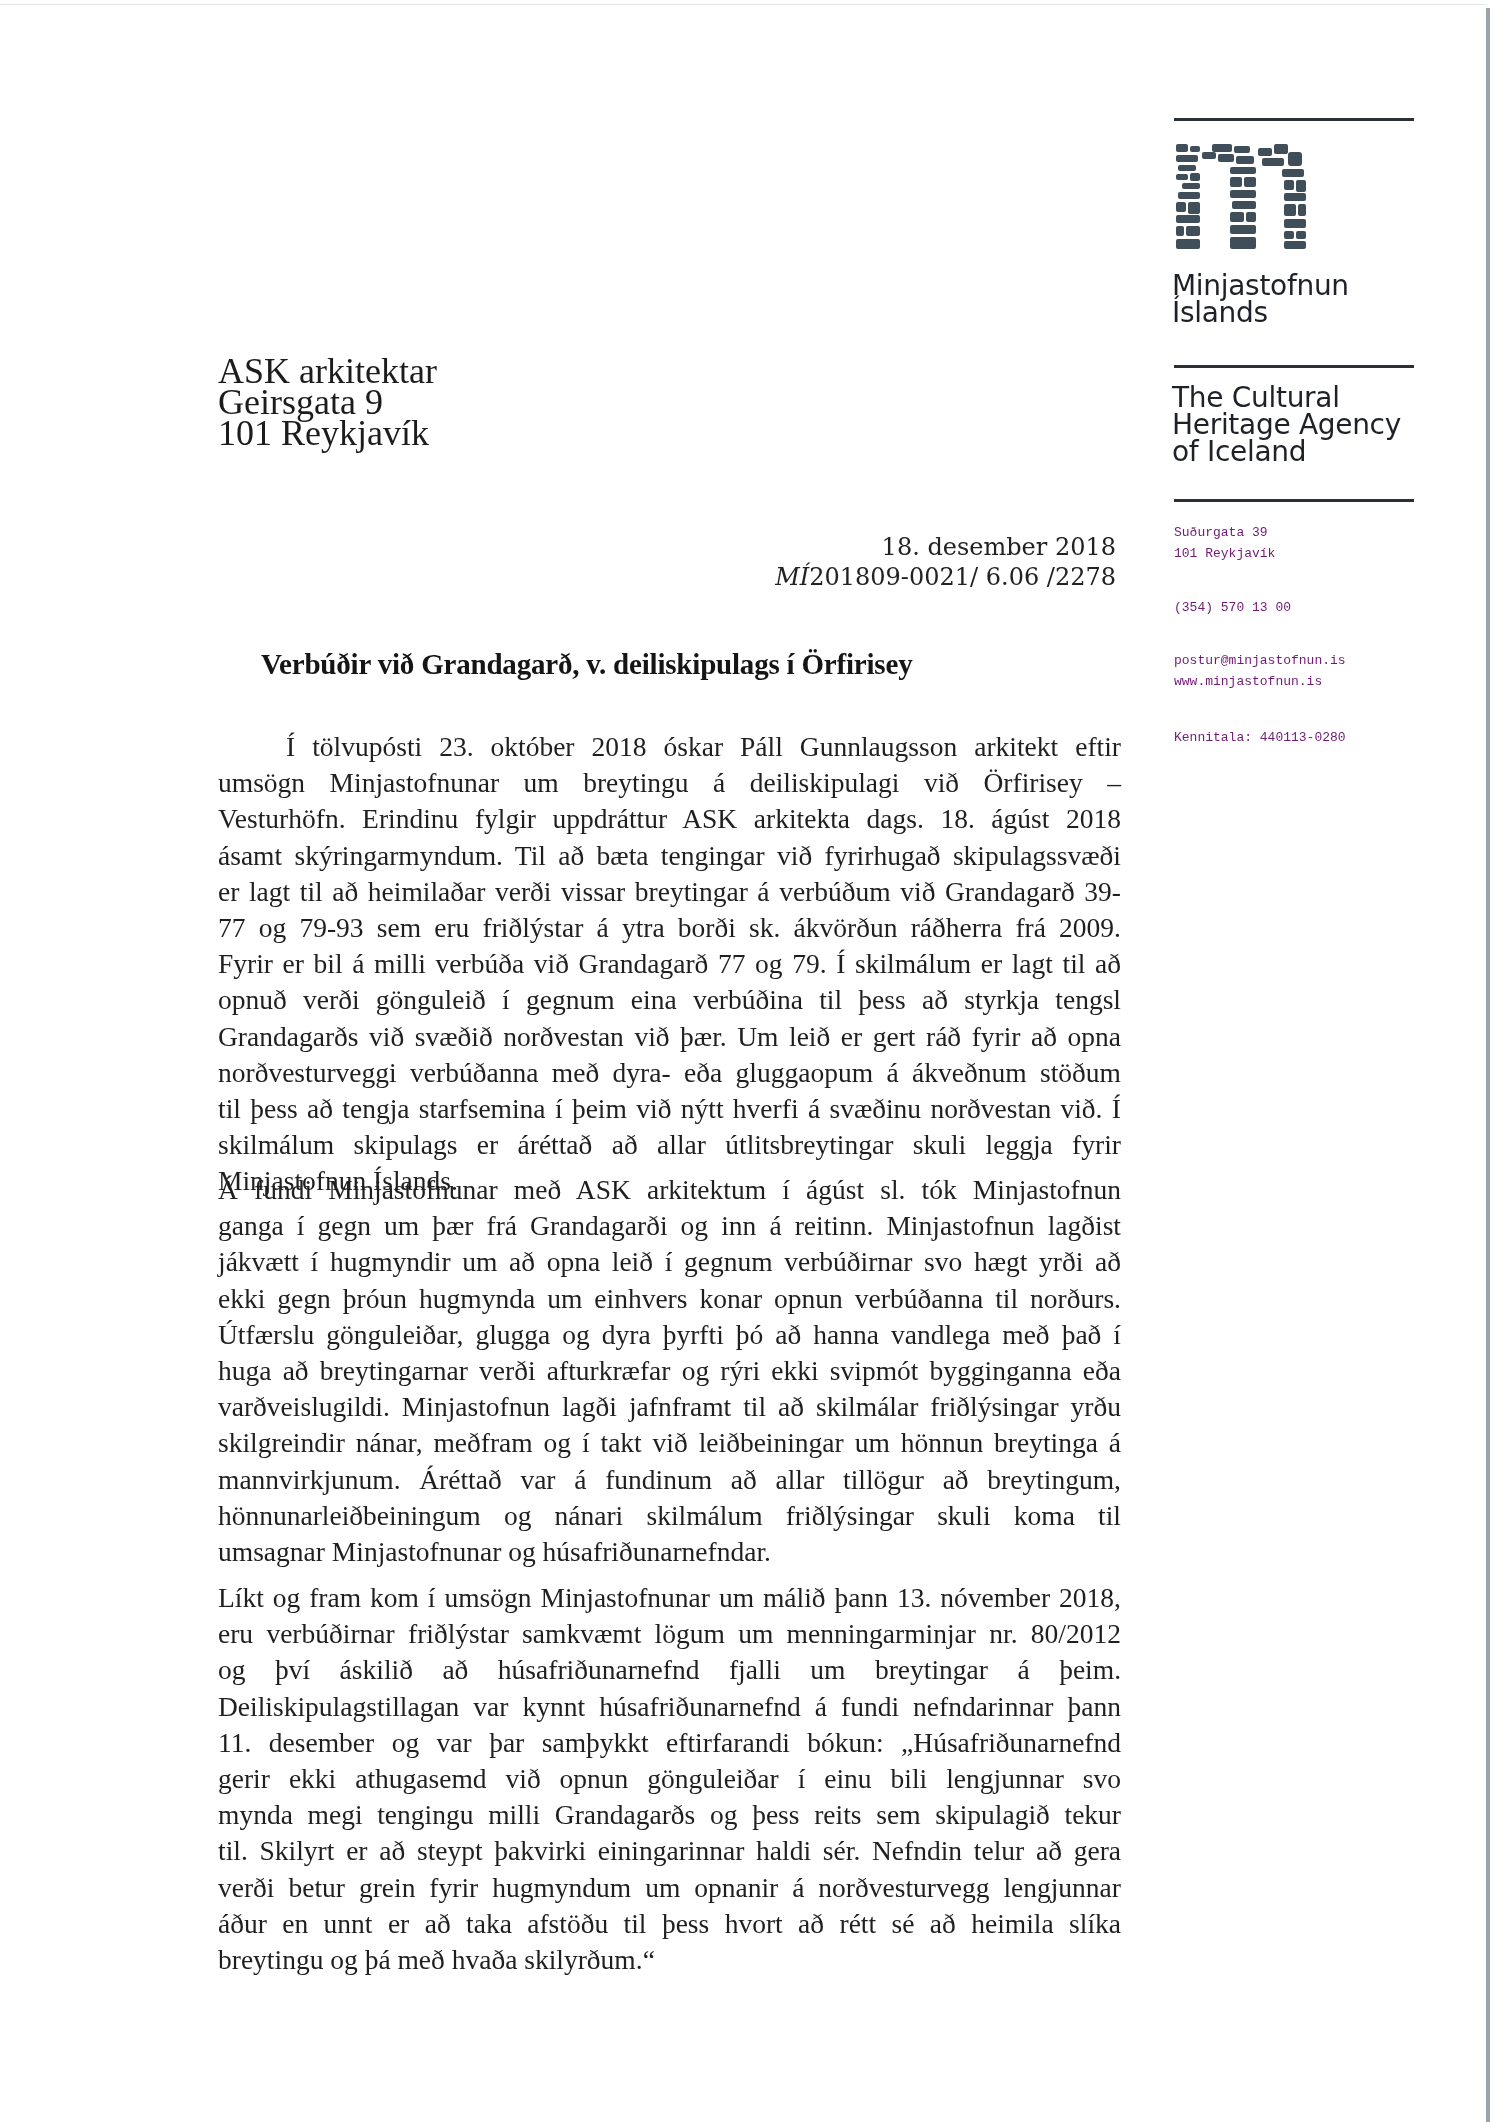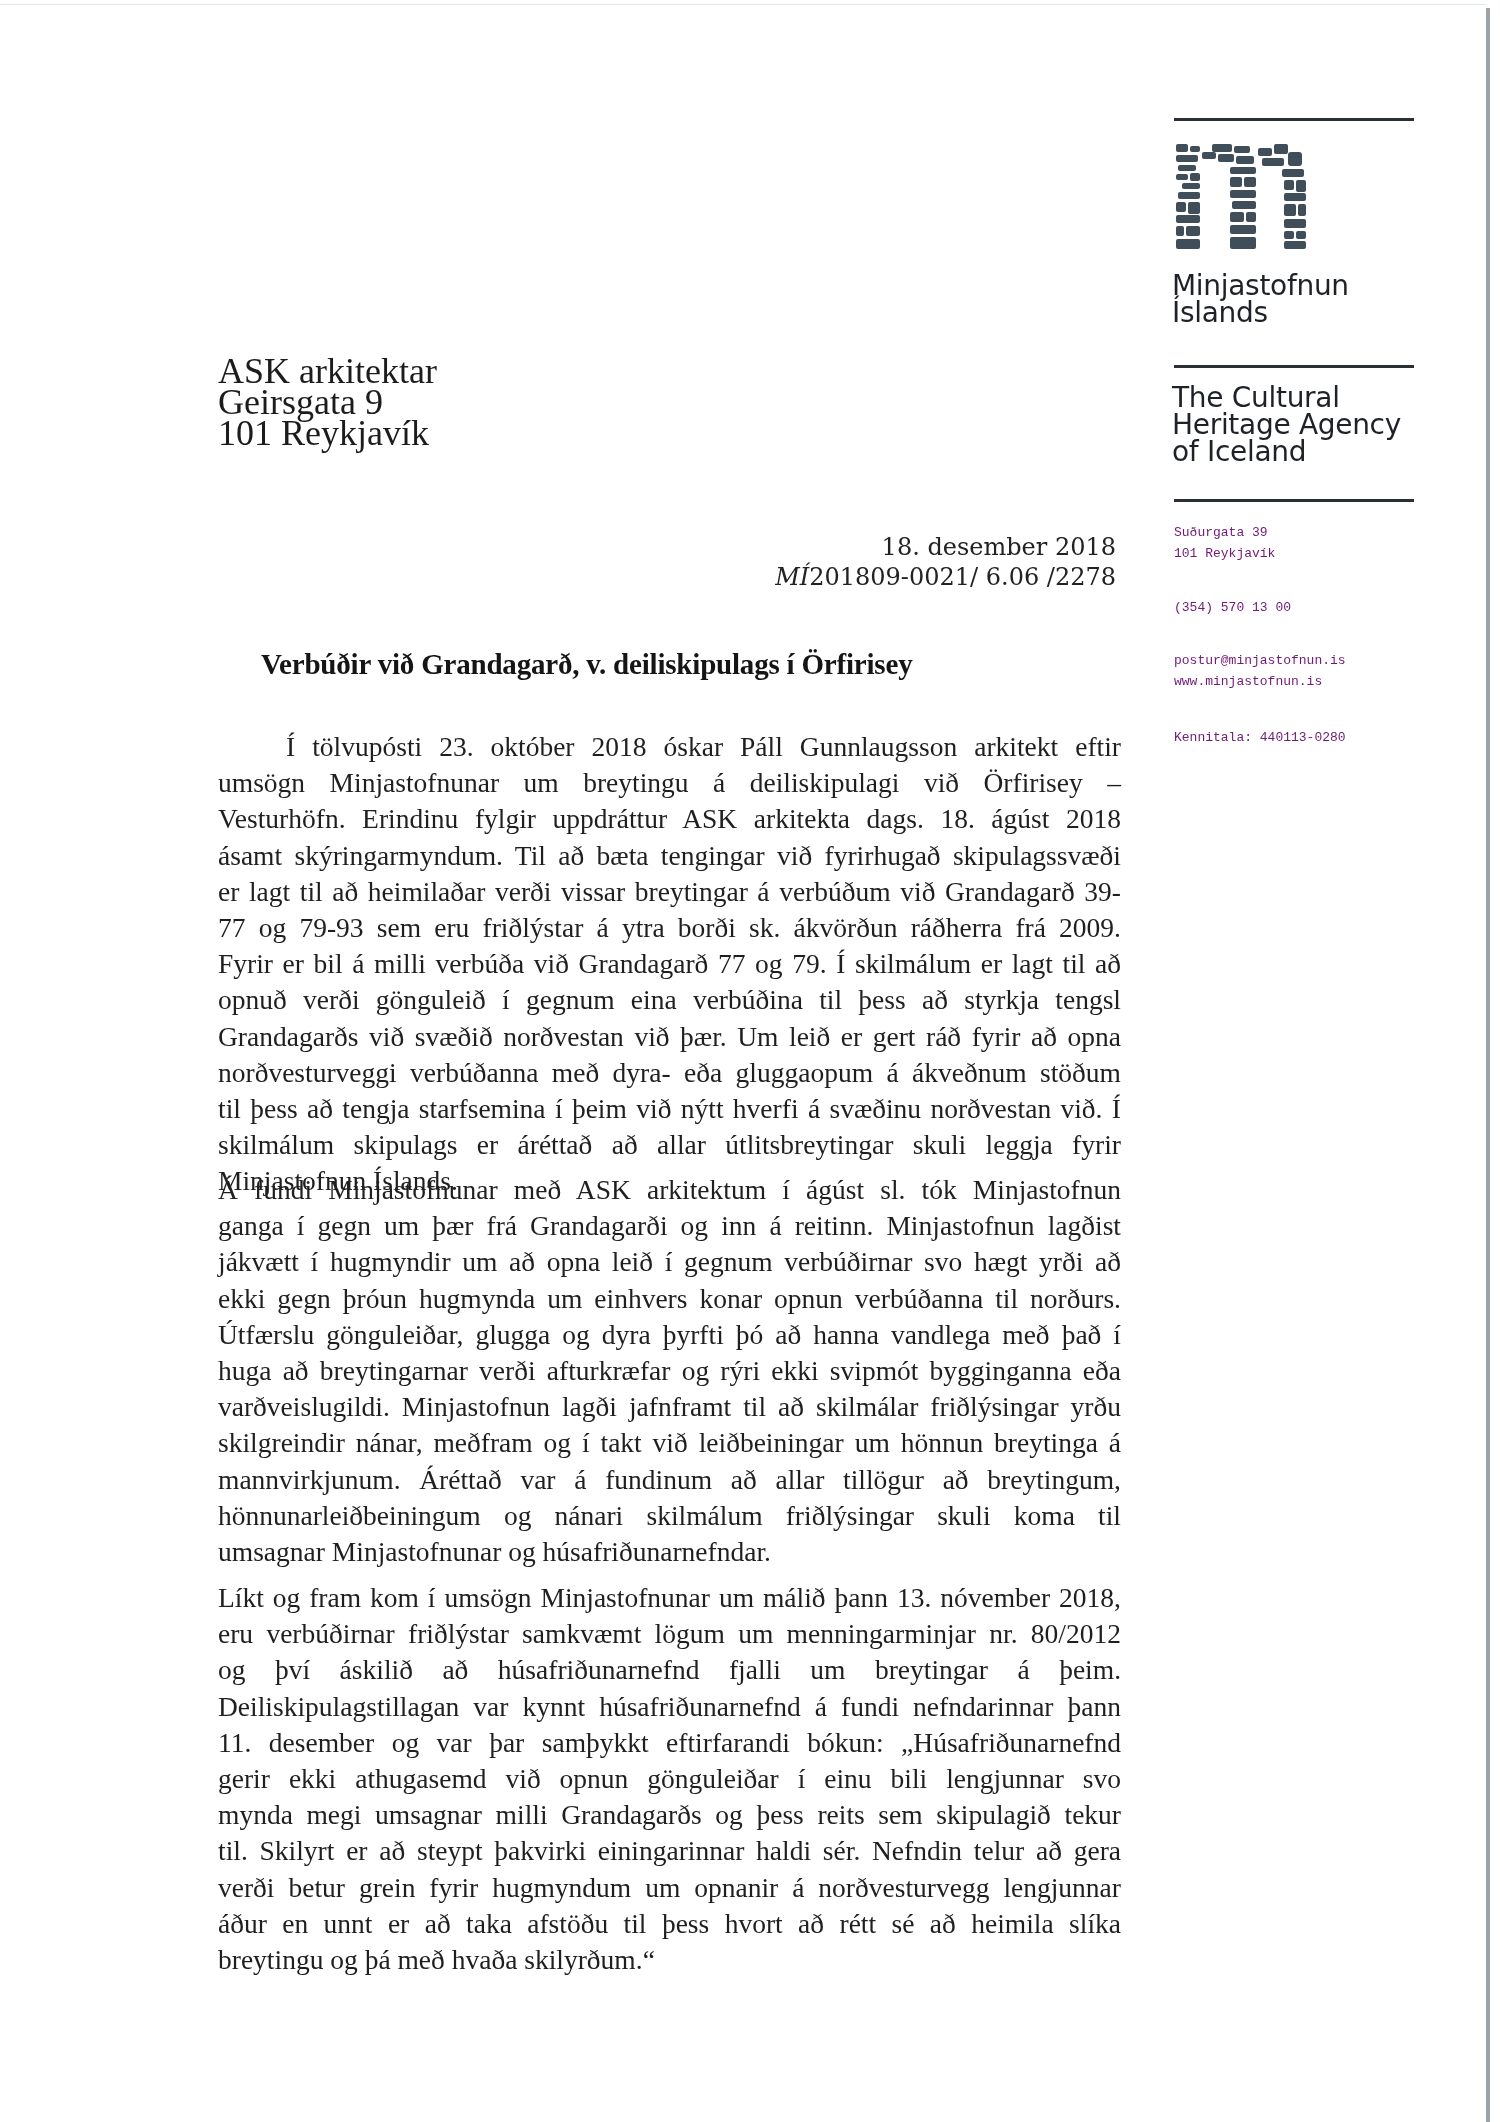--- a/index.html
+++ b/index.html
@@ -152,18 +152,18 @@
   <div class="line">umsagnar Minjastofnunar og húsafriðunarnefndar.</div>
 </div>
 
 <div class="body-text" style="top:1580px;">
   <div class="line j">Líkt og fram kom í umsögn Minjastofnunar um málið þann 13. nóvember 2018,</div>
   <div class="line j">eru verbúðirnar friðlýstar samkvæmt lögum um menningarminjar nr. 80/2012</div>
   <div class="line j">og því áskilið að húsafriðunarnefnd fjalli um breytingar á þeim.</div>
   <div class="line j">Deiliskipulagstillagan var kynnt húsafriðunarnefnd á fundi nefndarinnar þann</div>
   <div class="line j"><span>11. desember og var þar samþykkt eftirfarandi bókun: </span><span class="quote">„Húsafriðunarnefnd</span></div>
   <div class="line j quote">gerir ekki athugasemd við opnun gönguleiðar í einu bili lengjunnar svo</div>
-  <div class="line j quote">mynda megi umsagnar milli Grandagarðs og þess reits sem skipulagið tekur</div>
+  <div class="line j quote">mynda megi tengingu milli Grandagarðs og þess reits sem skipulagið tekur</div>
   <div class="line j quote">til. Skilyrt er að steypt þakvirki einingarinnar haldi sér. Nefndin telur að gera</div>
   <div class="line j quote">verði betur grein fyrir hugmyndum um opnanir á norðvesturvegg lengjunnar</div>
   <div class="line j quote">áður en unnt er að taka afstöðu til þess hvort að rétt sé að heimila slíka</div>
   <div class="line quote">breytingu og þá með hvaða skilyrðum.“</div>
 </div>
 
 </body></html>

